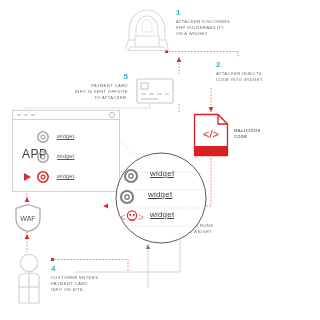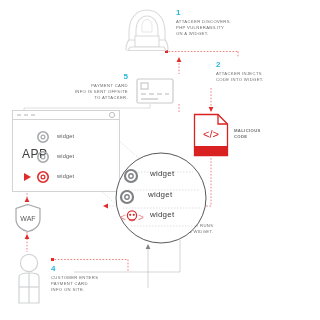--- a/index.html
+++ b/index.html
@@ -18,21 +18,21 @@
   .steptxt{
     font-size:4.2px;color:#6d6e71;line-height:6px;letter-spacing:0.35px;
     text-transform:uppercase;
   }
   .steptxt.right{text-align:right;}
   .lbl-mal{
     font-size:4.2px;color:#6d6e71;line-height:6px;letter-spacing:0.35px;
     text-transform:uppercase;font-weight:bold;
   }
   .wlabel{
-    font-size:5.6px;color:#58595b;letter-spacing:0.2px;
+    font-size:5.6px;color:#58595b;letter-spacing:0.2px;text-decoration:underline;
   }
   .wlabel.big{font-size:8px;color:#414042;}
   .appword{font-size:12px;color:#414042;letter-spacing:0.5px;}
   svg{display:block;overflow:visible;}
 </style>
 </head>
 <body>
 
 <div class="stage">
 

